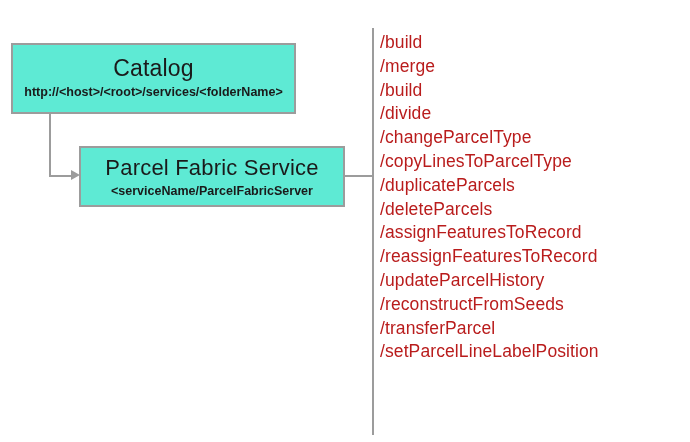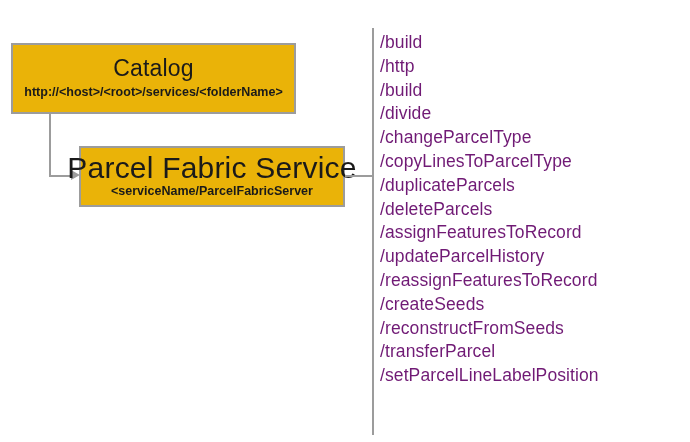--- a/index.html
+++ b/index.html
@@ -16,21 +16,21 @@
   #diagram {
     position: relative;
     width: 690px;
     height: 442px;
   }
 
   
   .node {
     position: absolute;
     box-sizing: border-box;
-    background: #eab308;
+    background: #5eead4;
     border: 2px solid #9c9c9c;
     display: flex;
     flex-direction: column;
     align-items: center;
     justify-content: center;
     color: #1a1a1a;
   }
   .node-title {
     font-size: 23px;
     line-height: 27px;
@@ -53,21 +53,21 @@
     height: 71px;
   }
   #catalog-node .node-title { margin-top: -2px; }
 
   #parcel-node {
     left: 79px;
     top: 146px;
     width: 266px;
     height: 61px;
   }
-  #parcel-node .node-title { font-size: 30px; margin-top: -1px; text-align: right; }
+  #parcel-node .node-title { font-size: 22px; margin-top: -1px; text-align: right; }
   #parcel-node .node-sub { font-size: 12.5px; }
 
   
   .conn {
     position: absolute;
     background: #9c9c9c;
   }
   
   #conn-v {
     left: 49px;
@@ -115,21 +115,21 @@
     left: 380px;
     top: 31px;
     width: 305px;
     margin: 0;
     padding: 0;
     list-style: none;
   }
   #ops-list li {
     font-size: 17.5px;
     line-height: 23.8px;
-    color: #701a75;
+    color: #b91c1c;
     white-space: nowrap;
     letter-spacing: 0.1px;
   }
 </style>
 </head>
 <body>
 
 <div id="diagram">
 
   <div class="node" id="catalog-node">
@@ -145,29 +145,28 @@
     <div class="node-title">Parcel Fabric Service</div>
     <div class="node-sub">&lt;serviceName/ParcelFabricServer</div>
   </div>
 
   <div class="conn" id="conn-stub"></div>
 
   <div id="ops-divider"></div>
 
   <ul id="ops-list">
     <li>/build</li>
-    <li>/http</li>
+    <li>/merge</li>
     <li>/build</li>
     <li>/divide</li>
     <li>/changeParcelType</li>
     <li>/copyLinesToParcelType</li>
     <li>/duplicateParcels</li>
     <li>/deleteParcels</li>
     <li>/assignFeaturesToRecord</li>
+    <li>/reassignFeaturesToRecord</li>
     <li>/updateParcelHistory</li>
-    <li>/reassignFeaturesToRecord</li>
-    <li>/createSeeds</li>
     <li>/reconstructFromSeeds</li>
     <li>/transferParcel</li>
     <li>/setParcelLineLabelPosition</li>
   </ul>
 
 </div>
 
 </body></html>

